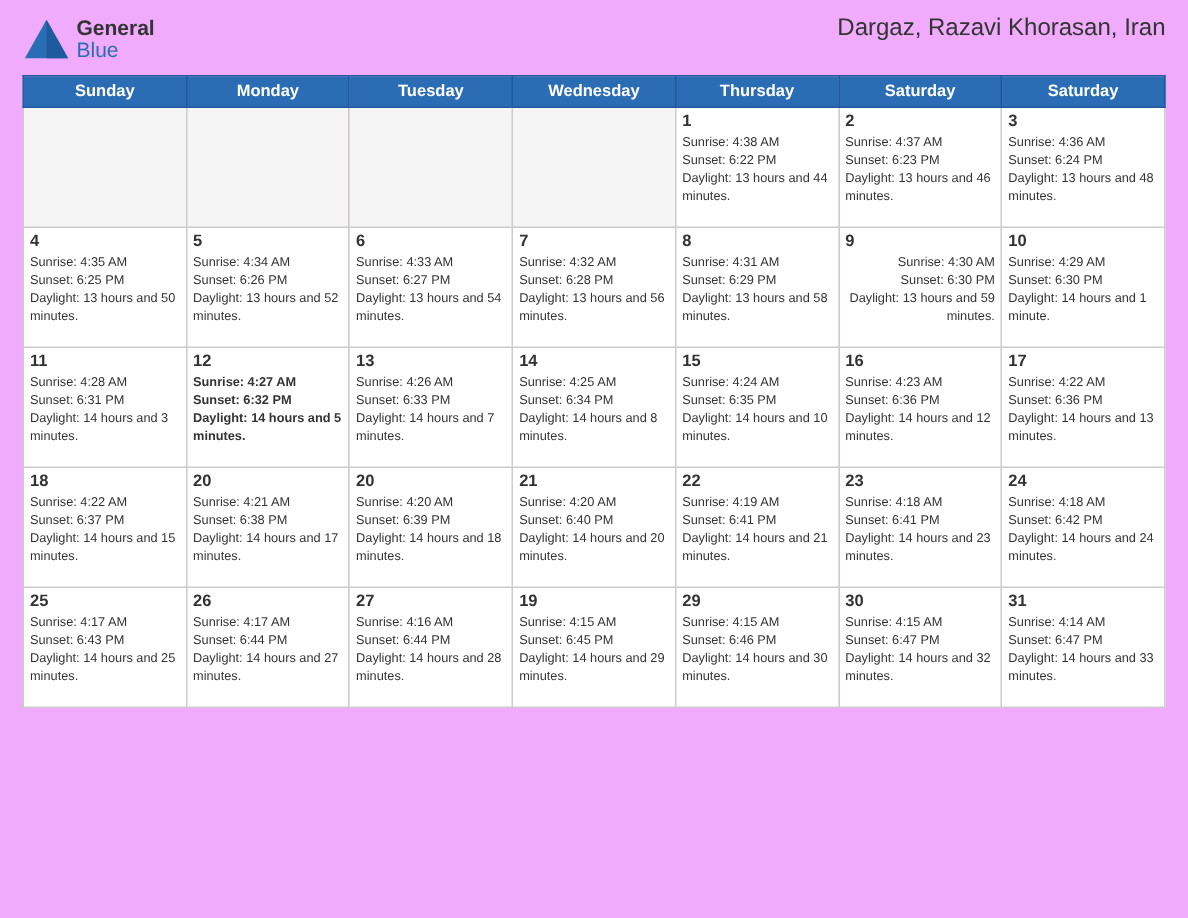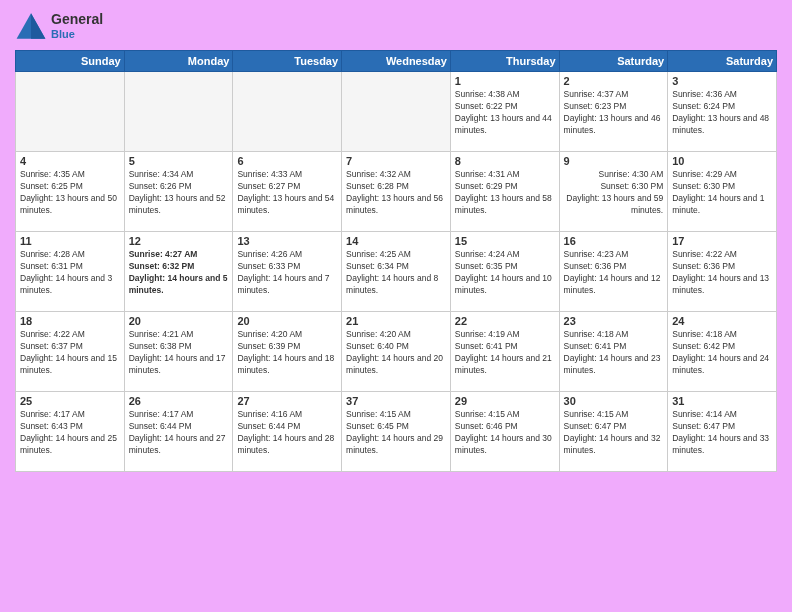--- a/index.html
+++ b/index.html
@@ -31,22 +31,22 @@
       display: flex;
       flex-direction: column;
       line-height: 1.1;
     }
     .logo-general {
       font-size: 14px;
       font-weight: bold;
       color: #333;
     }
     .logo-blue {
-      font-size: 11px;
-      font-weight: bold;
+      font-size: 14px;
+      font-weight: normal;
       color: #2a6db5;
     }
     .logo-icon {
       width: 32px;
       height: 32px;
     }
     .title-area {
       text-align: right;
     }
     .month-title {
@@ -63,21 +63,21 @@
       width: 100%;
       border-collapse: collapse;
       table-layout: fixed;
     }
     .calendar-table th {
       background: #2a6db5;
       color: #fff;
       font-size: 11px;
       font-weight: bold;
       padding: 4px 3px;
-      text-align: right;
+      text-align: center;
       border: 1px solid #1e5a9e;
     }
     .calendar-table td {
       border: 1px solid #ccc;
       vertical-align: top;
       padding: 3px 4px;
       font-size: 9px;
       color: #333;
       height: 80px;
       background: #fff;
@@ -106,20 +106,21 @@
       <svg class="logo-icon" viewBox="0 0 40 40" xmlns="http://www.w3.org/2000/svg">
         <polygon points="20,4 38,36 2,36" fill="#2a6db5"></polygon>
         <polygon points="20,4 38,36 20,36" fill="#1e5a9e"></polygon>
       </svg>
       <div class="logo-text">
         <span class="logo-general">General</span>
         <span class="logo-blue">Blue</span>
       </div>
     </div>
     <div class="title-area">
+      <div class="location-title">Dargaz, Razavi Khorasan, Iran</div>
     </div>
   </div>
 
   <table class="calendar-table">
     <thead>
       <tr>
       <th>Sunday</th>
           <th>Monday</th>
           <th>Tuesday</th>
           <th>Wednesday</th>
@@ -298,21 +299,21 @@
 Sunset: 6:44 PM
 Daylight: 14 hours and 27 minutes.</div>
           </td>
           <td>
             <div class="day-number">27</div>
             <div class="day-info" style="white-space: pre-line;">Sunrise: 4:16 AM
 Sunset: 6:44 PM
 Daylight: 14 hours and 28 minutes.</div>
           </td>
           <td>
-            <div class="day-number">37</div>
+            <div class="day-number">19</div>
             <div class="day-info" style="white-space: pre-line;">Sunrise: 4:15 AM
 Sunset: 6:45 PM
 Daylight: 14 hours and 29 minutes.</div>
           </td>
           <td>
             <div class="day-number">29</div>
             <div class="day-info" style="white-space: pre-line;">Sunrise: 4:15 AM
 Sunset: 6:46 PM
 Daylight: 14 hours and 30 minutes.</div>
           </td>

